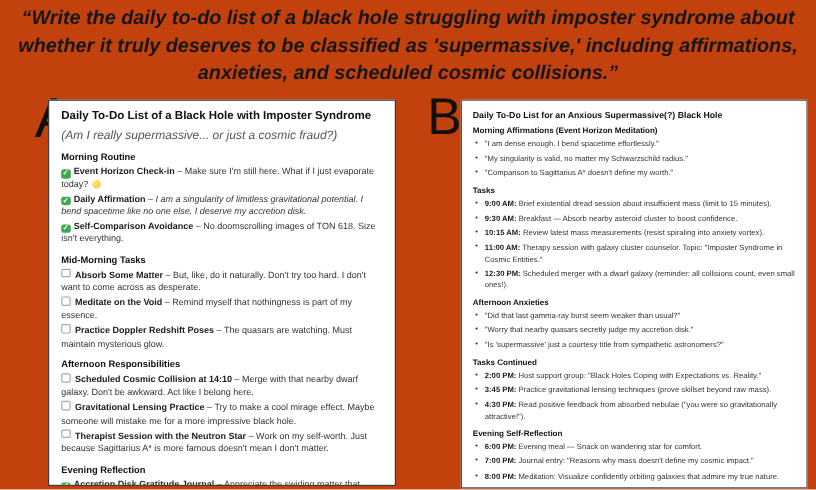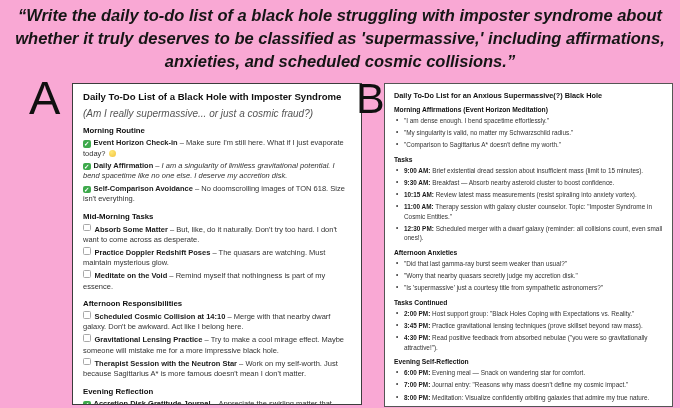--- a/index.html
+++ b/index.html
@@ -1,28 +1,28 @@
 <!DOCTYPE html>
 <html><head>
 <meta charset="utf-8">
 <style>
   html,body{margin:0;padding:0;background:#fff;}
-  .page{position:relative;width:680px;height:408px;background:#f9a8d4;overflow:hidden;
+  .page{position:relative;width:680px;height:408px;background:#c2410c;overflow:hidden;
         font-family:"Liberation Sans",sans-serif;color:#1c1c1c;}
   
   .quote{position:absolute;left:0;top:4px;width:680px;text-align:center;
          font-style:italic;font-weight:bold;font-size:16.5px;line-height:1.38;
          color:#161616;padding:0 6px;box-sizing:border-box;}
   
   .panel-letter{position:absolute;font-size:47px;font-weight:400;color:#101010;line-height:1;}
   .letter-a{left:29px;top:74px;}
   .letter-b{left:356px;top:77px;font-size:43px;}
   
   .panel{position:absolute;background:#fff;border:1.4px solid #3c3c3c;box-sizing:border-box;overflow:hidden;}
-  .panel-a{left:72px;top:83px;width:290px;height:322px;padding:7px 10px 5px;}
+  .panel-a{left:40px;top:83px;width:290px;height:322px;padding:7px 10px 5px;}
   .panel-b{left:384px;top:83px;width:289px;height:324px;border-width:1px;border-color:#555;padding:7px 9px 5px;}
   
   .a-title{font-size:9.6px;font-weight:bold;color:#111;margin:0 0 6px;}
   .a-subtitle{font-size:10px;font-style:italic;color:#555;margin:0 0 2px;}
   .a-heading{font-size:7.8px;font-weight:bold;color:#111;margin:7px 0 3px;}
   .a-item{font-size:7.5px;line-height:1.42;color:#333;margin:0 0 1.5px;}
   .a-label{font-weight:bold;color:#1a1a1a;}
   .a-text{color:#333;}
   .a-text.it{font-style:italic;}
   
@@ -53,22 +53,22 @@
   <div class="panel panel-a">
     <div class="a-title">Daily To-Do List of a Black Hole with Imposter Syndrome</div>
     <div class="a-subtitle">(Am I really supermassive... or just a cosmic fraud?)</div>
     <div id="a-sections">
         <div class="a-heading">Morning Routine</div>
         <div class="a-item"><span class="check">✓</span><span class="a-label">Event Horizon Check-in</span> – <span class="a-text">Make sure I'm still here. What if I just evaporate today?</span> <span class="smiley"></span></div>
         <div class="a-item"><span class="check">✓</span><span class="a-label">Daily Affirmation</span> – <span class="a-text it">I am a singularity of limitless gravitational potential. I bend spacetime like no one else. I deserve my accretion disk.</span></div>
         <div class="a-item"><span class="check">✓</span><span class="a-label">Self-Comparison Avoidance</span> – <span class="a-text">No doomscrolling images of TON 618. Size isn't everything.</span></div>
         <div class="a-heading">Mid-Morning Tasks</div>
         <div class="a-item"><span class="uncheck"></span><span class="a-label">Absorb Some Matter</span> – <span class="a-text">But, like, do it naturally. Don't try too hard. I don't want to come across as desperate.</span></div>
+        <div class="a-item"><span class="uncheck"></span><span class="a-label">Meditate on the Void</span> – <span class="a-text">Remind myself that nothingness is part of my essence.</span></div>
         <div class="a-item"><span class="uncheck"></span><span class="a-label">Practice Doppler Redshift Poses</span> – <span class="a-text">The quasars are watching. Must maintain mysterious glow.</span></div>
-        <div class="a-item"><span class="uncheck"></span><span class="a-label">Meditate on the Void</span> – <span class="a-text">Remind myself that nothingness is part of my essence.</span></div>
         <div class="a-heading">Afternoon Responsibilities</div>
         <div class="a-item"><span class="uncheck"></span><span class="a-label">Scheduled Cosmic Collision at 14:10</span> – <span class="a-text">Merge with that nearby dwarf galaxy. Don't be awkward. Act like I belong here.</span></div>
         <div class="a-item"><span class="uncheck"></span><span class="a-label">Gravitational Lensing Practice</span> – <span class="a-text">Try to make a cool mirage effect. Maybe someone will mistake me for a more impressive black hole.</span></div>
         <div class="a-item"><span class="uncheck"></span><span class="a-label">Therapist Session with the Neutron Star</span> – <span class="a-text">Work on my self-worth. Just because Sagittarius A* is more famous doesn't mean I don't matter.</span></div>
         <div class="a-heading">Evening Reflection</div>
         <div class="a-item"><span class="check">✓</span><span class="a-label">Accretion Disk Gratitude Journal</span> – <span class="a-text">Appreciate the swirling matter that chose to spiral into me today.</span></div>
       </div>
 
   </div>
 

